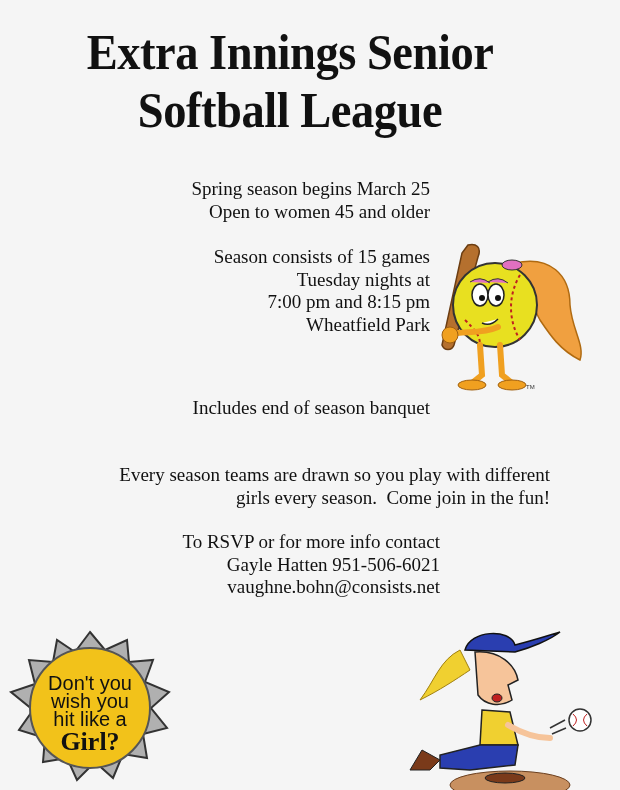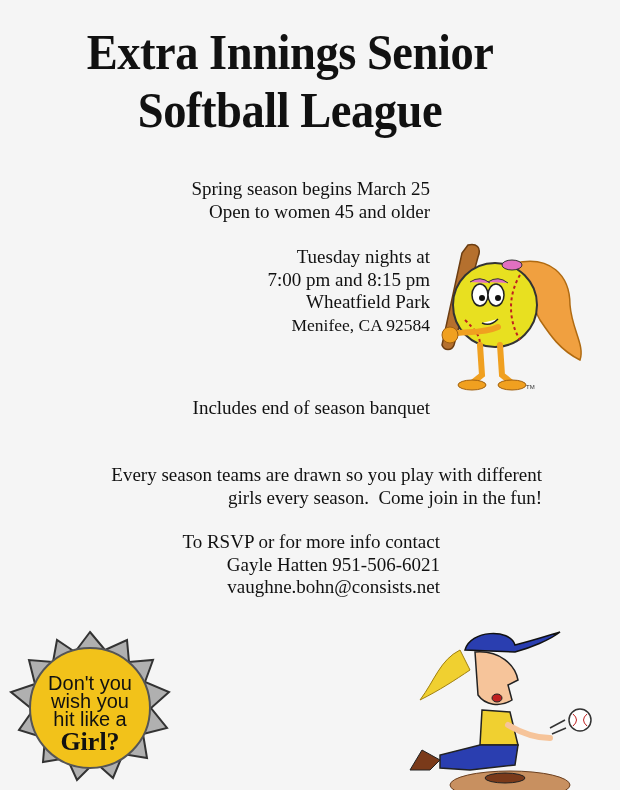--- a/index.html
+++ b/index.html
@@ -8,41 +8,41 @@
   .title { position:absolute; left:0; width:580px; text-align:center; font-weight:bold;
            font-size:50px; line-height:60px; letter-spacing:-0.5px; transform:scaleX(0.93); transform-origin:290px 0; }
   .title.l1 { top:22px; }
   .title.l2 { top:80px; left:0; }
   .block { position:absolute; text-align:right; font-size:19px; line-height:22.5px; }
   .block div { white-space:nowrap; }
   .small { font-size:17.5px; }
   .b1 { top:178px; left:150px; width:280px; }
   .b2 { top:246px; left:150px; width:280px; }
   .b3 { top:397px; left:150px; width:280px; }
-  .b4 { top:464px; left:32px; width:510px; }
+  .b4 { top:464px; left:40px; width:510px; }
   .b5 { top:531px; left:140px; width:300px; }
   .art { position:absolute; }
 </style>
 </head>
 <body>
 
 <div>
   <div class="title l1">Extra Innings Senior</div>
   <div class="title l2" style="transform-origin:290px 0;">Softball League</div>
 
   <div class="block b1">
     <div>Spring season begins March 25</div>
     <div>Open to women 45 and older</div>
   </div>
 
   <div class="block b2">
+    <div>Season consists of 15 games</div>
     <div>Tuesday nights at</div>
     <div>7:00 pm and 8:15 pm</div>
     <div>Wheatfield Park</div>
-    <div class="small">Menifee, CA 92584</div>
   </div>
 
   <div class="block b3">
     <div>Includes end of season banquet</div>
   </div>
 
   <div class="block b4">
     <div>Every season teams are drawn so you play with different</div>
     <div style="white-space:pre;">girls every season.  Come join in the fun!</div>
   </div>

